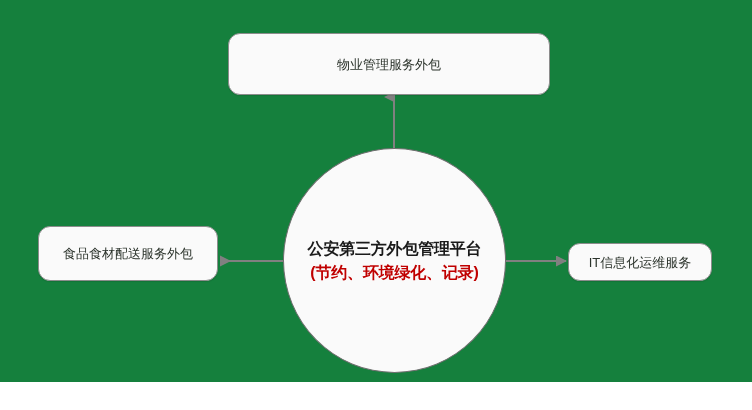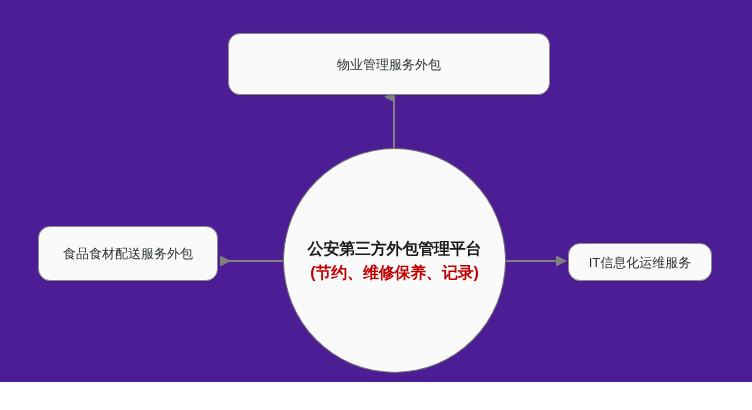--- a/index.html
+++ b/index.html
@@ -10,21 +10,21 @@
     width: 752px;
     height: 410px;
     background: #ffffff;
     font-family: "Liberation Sans", "DejaVu Sans", sans-serif;
     overflow: hidden;
   }
   #diagram-canvas {
     position: relative;
     width: 752px;
     height: 382px;
-    background: #4c1d95;
+    background: #15803d;
   }
   #connector-layer {
     position: absolute;
     left: 0;
     top: 0;
     width: 752px;
     height: 410px;
   }
 
   
@@ -137,16 +137,16 @@
   <div class="node-box" id="node-left">
     <span class="line">食品食材配送服务外包</span>
   </div>
 
   <div class="node-box" id="node-right">
     <span class="line">IT信息化运维服务</span>
   </div>
 
   <div id="node-center">
     <span class="center-line-primary">公安第三方外包管理平台</span>
-    <span class="center-line-accent">(节约、维修保养、记录)</span>
+    <span class="center-line-accent">(节约、环境绿化、记录)</span>
   </div>
 
 </div>
 
 </body></html>

